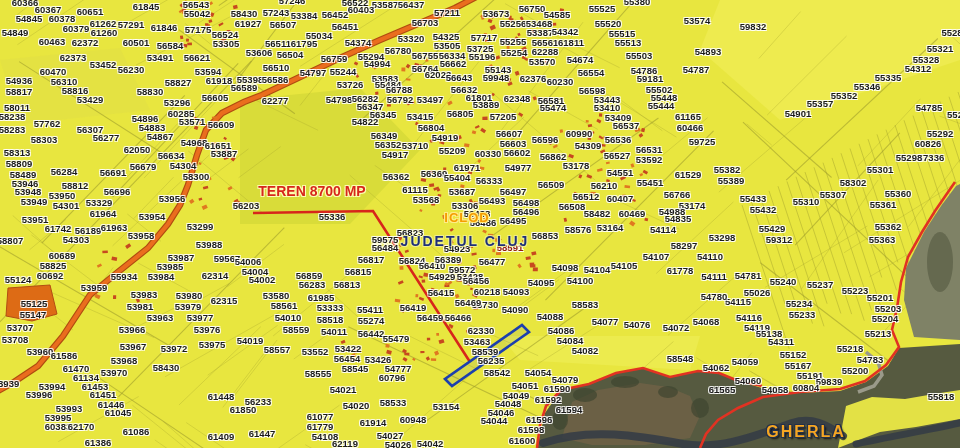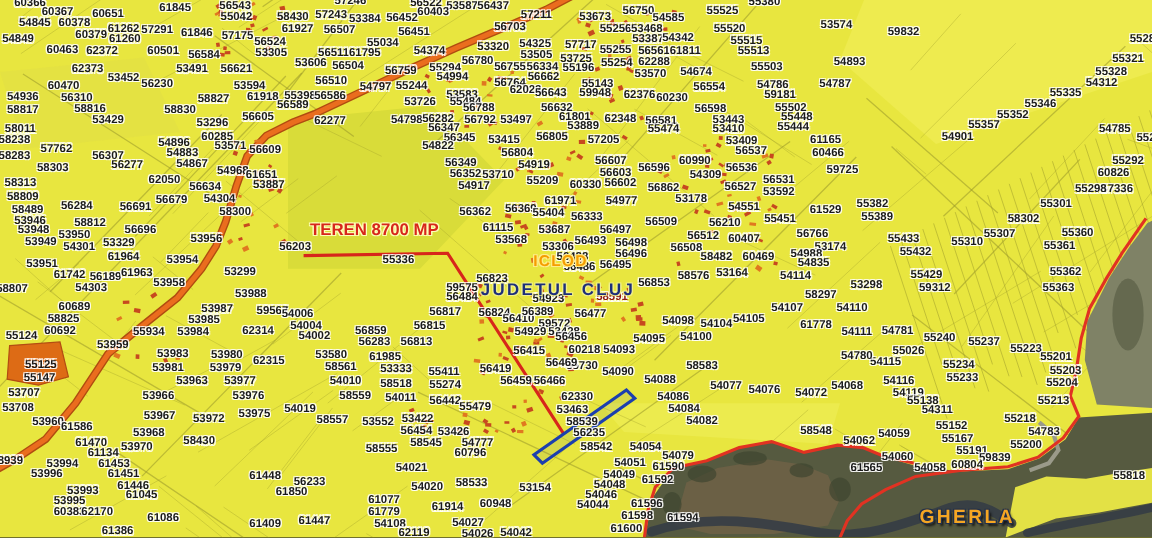--- a/index.html
+++ b/index.html
@@ -925,21 +925,21 @@
       <span class="plabel" style="left: 243px; top: 410px;">61850</span>
       <span class="plabel" style="left: 548px; top: 400px;">61592</span>
       <span class="plabel" style="left: 516px; top: 396px;">54049</span>
       <span class="plabel" style="left: 58px; top: 418px;">53995</span>
       <span class="plabel" style="left: 58px; top: 427px;">60383</span>
       <span class="plabel" style="left: 81px; top: 427px;">62170</span>
       <span class="plabel" style="left: 320px; top: 417px;">61077</span>
       <span class="plabel" style="left: 320px; top: 427px;">61779</span>
       <span class="plabel" style="left: 373px; top: 423px;">61914</span>
       <span class="plabel" style="left: 413px; top: 420px;">60948</span>
-      <span class="plabel" style="left: 545px; top: 432px; padding-left: 48px;">61594</span>
+      <span class="plabel" style="left: 545px; top: 410px; padding-left: 48px;">61594</span>
       <span class="plabel" style="left: 508px; top: 404px;">54048</span>
       <span class="plabel" style="left: 501px; top: 413px;">54046</span>
       <span class="plabel" style="left: 539px; top: 420px;">61596</span>
       <span class="plabel" style="left: 494px; top: 421px;">54044</span>
       <span class="plabel" style="left: 136px; top: 432px;">61086</span>
       <span class="plabel" style="left: 262px; top: 434px;">61447</span>
       <span class="plabel" style="left: 325px; top: 437px;">54108</span>
       <span class="plabel" style="left: 390px; top: 436px;">54027</span>
       <span class="plabel" style="left: 531px; top: 430px;">61598</span>
       <span class="plabel" style="left: 98px; top: 443px;">61386</span>

